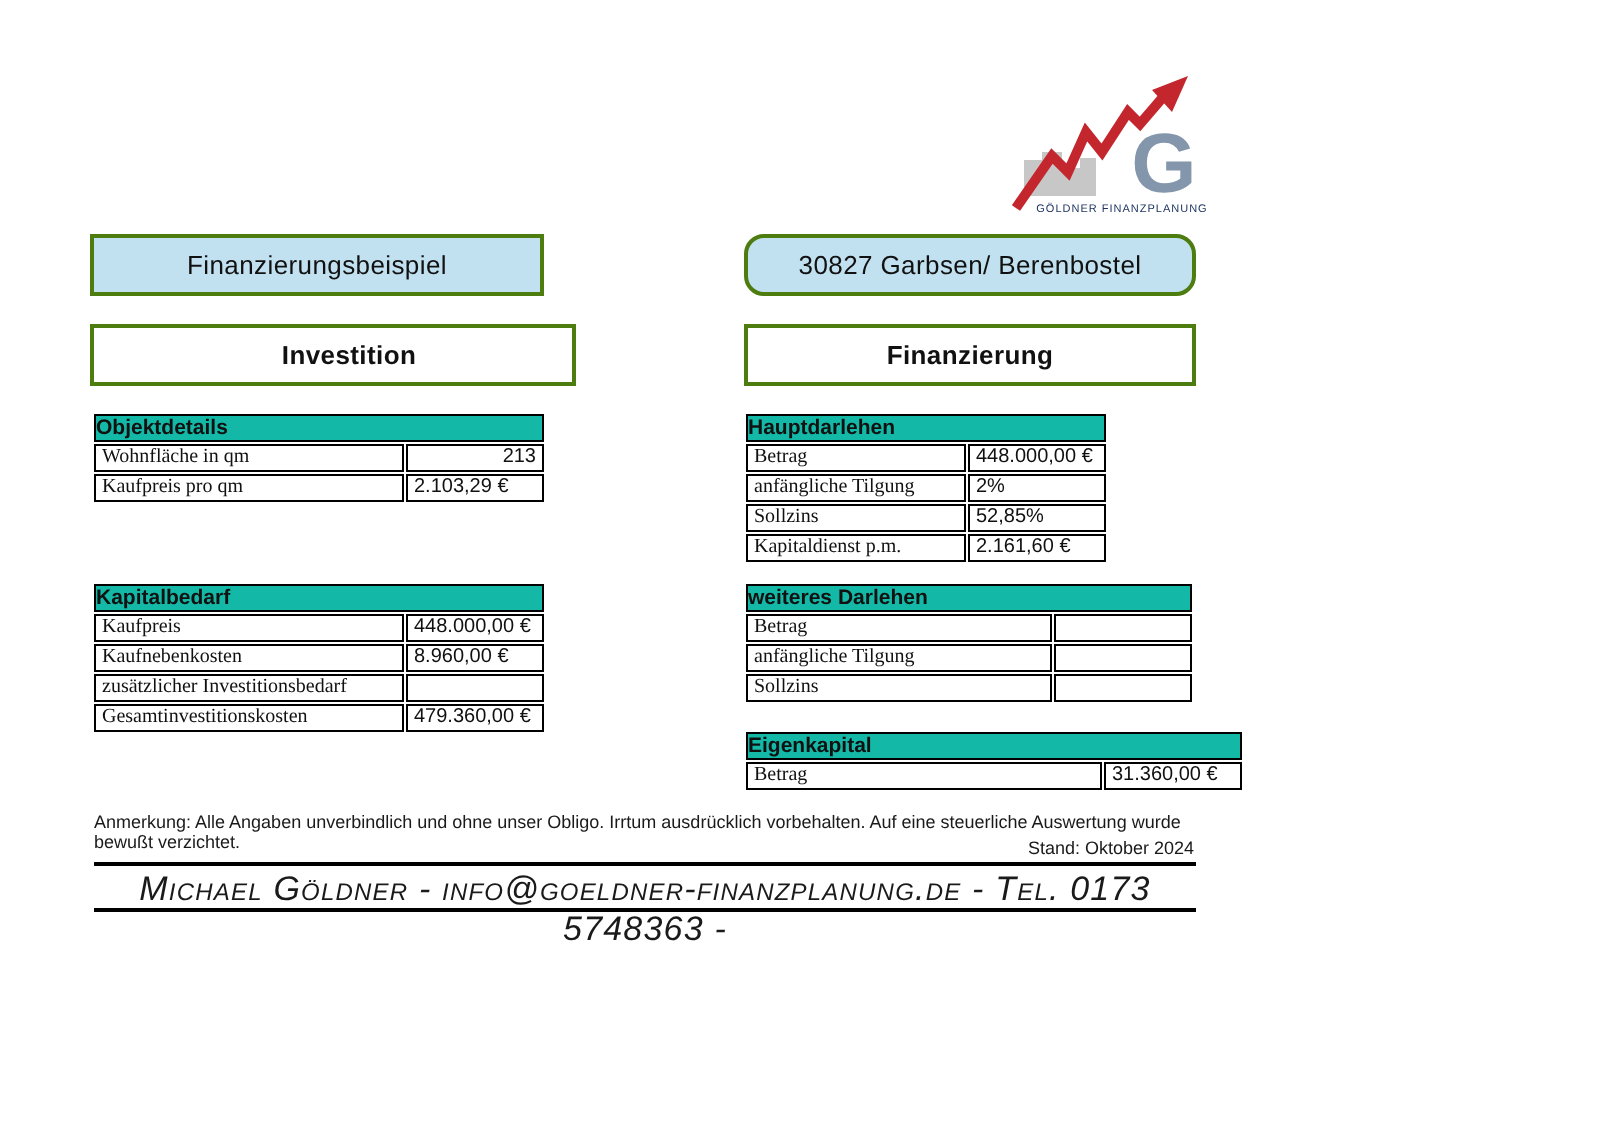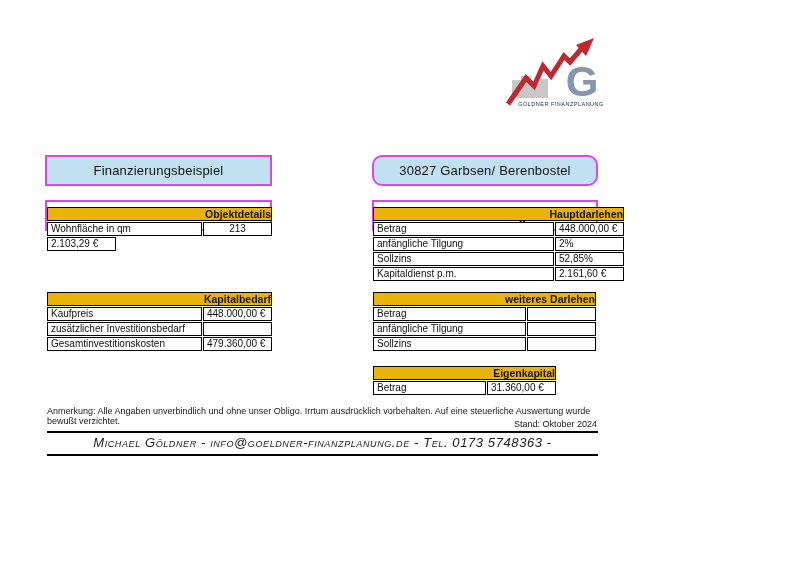--- a/index.html
+++ b/index.html
@@ -4,52 +4,52 @@
 <style>
   html,body { margin:0; padding:0; background:#ffffff; }
   .page {
     position:relative; width:800px; height:566px; background:#ffffff;
     font-family:"Liberation Sans", sans-serif; color:#111;
     overflow:hidden;
   }
 
   
   .hdr-box {
-    position:absolute; height:27px; border:2px solid #d946ef;
+    position:absolute; height:27px; border:2px solid #4d7c0f;
     display:flex; align-items:center; justify-content:center;
-    font-size:13px; letter-spacing:0.2px; background:#fff;margin-top:38px;
+    font-size:13px; letter-spacing:0.2px; background:#fff;
   }
   .hdr-box.blue { background:#c2e1f0; }
   .hdr-box.bold { font-weight:bold; }
 
   
   .sheet-table { position:absolute; display:flex; flex-direction:column; gap:1px; }
   .thead {
     height:12px; line-height:12px; border:1px solid #000;
-    background:#eab308; font-weight:bold; text-align:right;
+    background:#14b8a6; font-weight:bold; text-align:left;
     font-size:10.5px; white-space:nowrap; overflow:hidden;
   }
   .trow { display:flex; gap:1px; }
   .tcell {
     border:1px solid #000; height:12px; line-height:12px;
     font-size:10px; padding:0 3px; background:#fff;
     white-space:nowrap; overflow:hidden;
   }
-  .tlabel { flex:1; text-align:left; }
+  .tlabel { flex:1; text-align:left;font-family:Liberation Serif, serif; }
   .tvalue { width:61px; text-align:left; }
 
   
   .note  { position:absolute; left:47px; top:406px; width:552px; font-size:9px; color:#1a1a1a; }
   .date  { position:absolute; left:47px; top:419px; width:550px; text-align:right; font-size:9px; color:#1a1a1a; }
   .rule  { position:absolute; left:47px; width:551px; height:2px; background:#000; }
   .rule1 { top:431px; }
   .rule2 { top:454px; }
   .contact {
     position:absolute; left:47px; top:435px; width:551px; text-align:center;
-    font-style:italic; font-variant:small-caps; font-size:13px;
+    font-style:italic; font-variant:small-caps; font-size:17px;
     letter-spacing:0.6px; color:#1a1a1a;
   }
 
   .logo { position:absolute; left:506px; top:36px; width:106px; height:72px; }
 </style>
 </head>
 <body>
 
 <div class="page">
 
@@ -62,59 +62,64 @@
     </g>
     <text x="76" y="60" font-size="42" font-weight="bold" fill="#8496ab" text-anchor="middle" font-family="Liberation Sans, sans-serif">G</text>
     <g>
       <polyline points="2,68 20,42 28,50 37,30 45,40 58,20 64,26 76,12" fill="none" stroke="#c4262e" stroke-width="5"></polyline>
       <polygon points="88,2 80,20 70,9" fill="#c4262e"></polygon>
     </g>
     <text x="55" y="70" font-size="5.5" fill="#1e3560" text-anchor="middle" letter-spacing="0.5" font-family="Liberation Sans, sans-serif">GÖLDNER FINANZPLANUNG</text>
   </svg>
 
   <div class="hdr-box blue" style="left:45px; top:117px; width:223px;">Finanzierungsbeispiel</div>
-  <div class="hdr-box bold" style="left:45px; top:162px; width:223px;">Investition</div>
+  <div class="hdr-box bold" style="left:45px; top:162px; width:223px;padding-left:16px;">Investition</div>
   <div class="hdr-box blue" style="left:372px; top:117px; width:222px;border-radius:10px;">30827 Garbsen/ Berenbostel</div>
   <div class="hdr-box bold" style="left:372px; top:162px; width:222px;">Finanzierung</div>
 
   <div class="sheet-table" style="left:47px; top:207px; width:225px;">
     <div class="thead">Objektdetails</div>
 
       <div class="trow">
         <div class="tcell tlabel">Wohnfläche in qm</div>
-        <div class="tcell tvalue" style="text-align: center;">213</div>
+        <div class="tcell tvalue" style="text-align: right;">213</div>
       </div>
 
       <div class="trow">
+        <div class="tcell tlabel">Kaufpreis pro qm</div>
         <div class="tcell tvalue">2.103,29 €</div>
       </div>
     </div>
 
   <div class="sheet-table" style="left:47px; top:292px; width:225px;">
     <div class="thead">Kapitalbedarf</div>
 
       <div class="trow">
         <div class="tcell tlabel">Kaufpreis</div>
         <div class="tcell tvalue">448.000,00 €</div>
       </div>
 
+      <div class="trow">
+        <div class="tcell tlabel">Kaufnebenkosten</div>
+        <div class="tcell tvalue">8.960,00 €</div>
+      </div>
 
 
       <div class="trow">
         <div class="tcell tlabel">zusätzlicher Investitionsbedarf</div>
         <div class="tcell tvalue"></div>
       </div>
 
       <div class="trow">
         <div class="tcell tlabel">Gesamtinvestitionskosten</div>
         <div class="tcell tvalue">479.360,00 €</div>
       </div>
     </div>
 
-  <div class="sheet-table" style="left:373px; top:207px; width:251px;">
+  <div class="sheet-table" style="left:373px; top:207px; width:180px;">
     <div class="thead">Hauptdarlehen</div>
 
       <div class="trow">
         <div class="tcell tlabel">Betrag</div>
         <div class="tcell tvalue">448.000,00 €</div>
       </div>
 
       <div class="trow">
         <div class="tcell tlabel">anfängliche Tilgung</div>
         <div class="tcell tvalue">2%</div>
@@ -143,21 +148,21 @@
         <div class="tcell tlabel">anfängliche Tilgung</div>
         <div class="tcell tvalue"></div>
       </div>
 
       <div class="trow">
         <div class="tcell tlabel">Sollzins</div>
         <div class="tcell tvalue"></div>
       </div>
     </div>
 
-  <div class="sheet-table" style="left:373px; top:366px; width:183px;">
+  <div class="sheet-table" style="left:373px; top:366px; width:248px;">
     <div class="thead">Eigenkapital</div>
 
       <div class="trow">
         <div class="tcell tlabel">Betrag</div>
         <div class="tcell tvalue">31.360,00 €</div>
       </div>
     </div>
 
   <div class="note">Anmerkung: Alle Angaben unverbindlich und ohne unser Obligo. Irrtum ausdrücklich vorbehalten.  Auf eine steuerliche Auswertung wurde bewußt verzichtet.</div>
   <div class="date">Stand: Oktober 2024</div>

